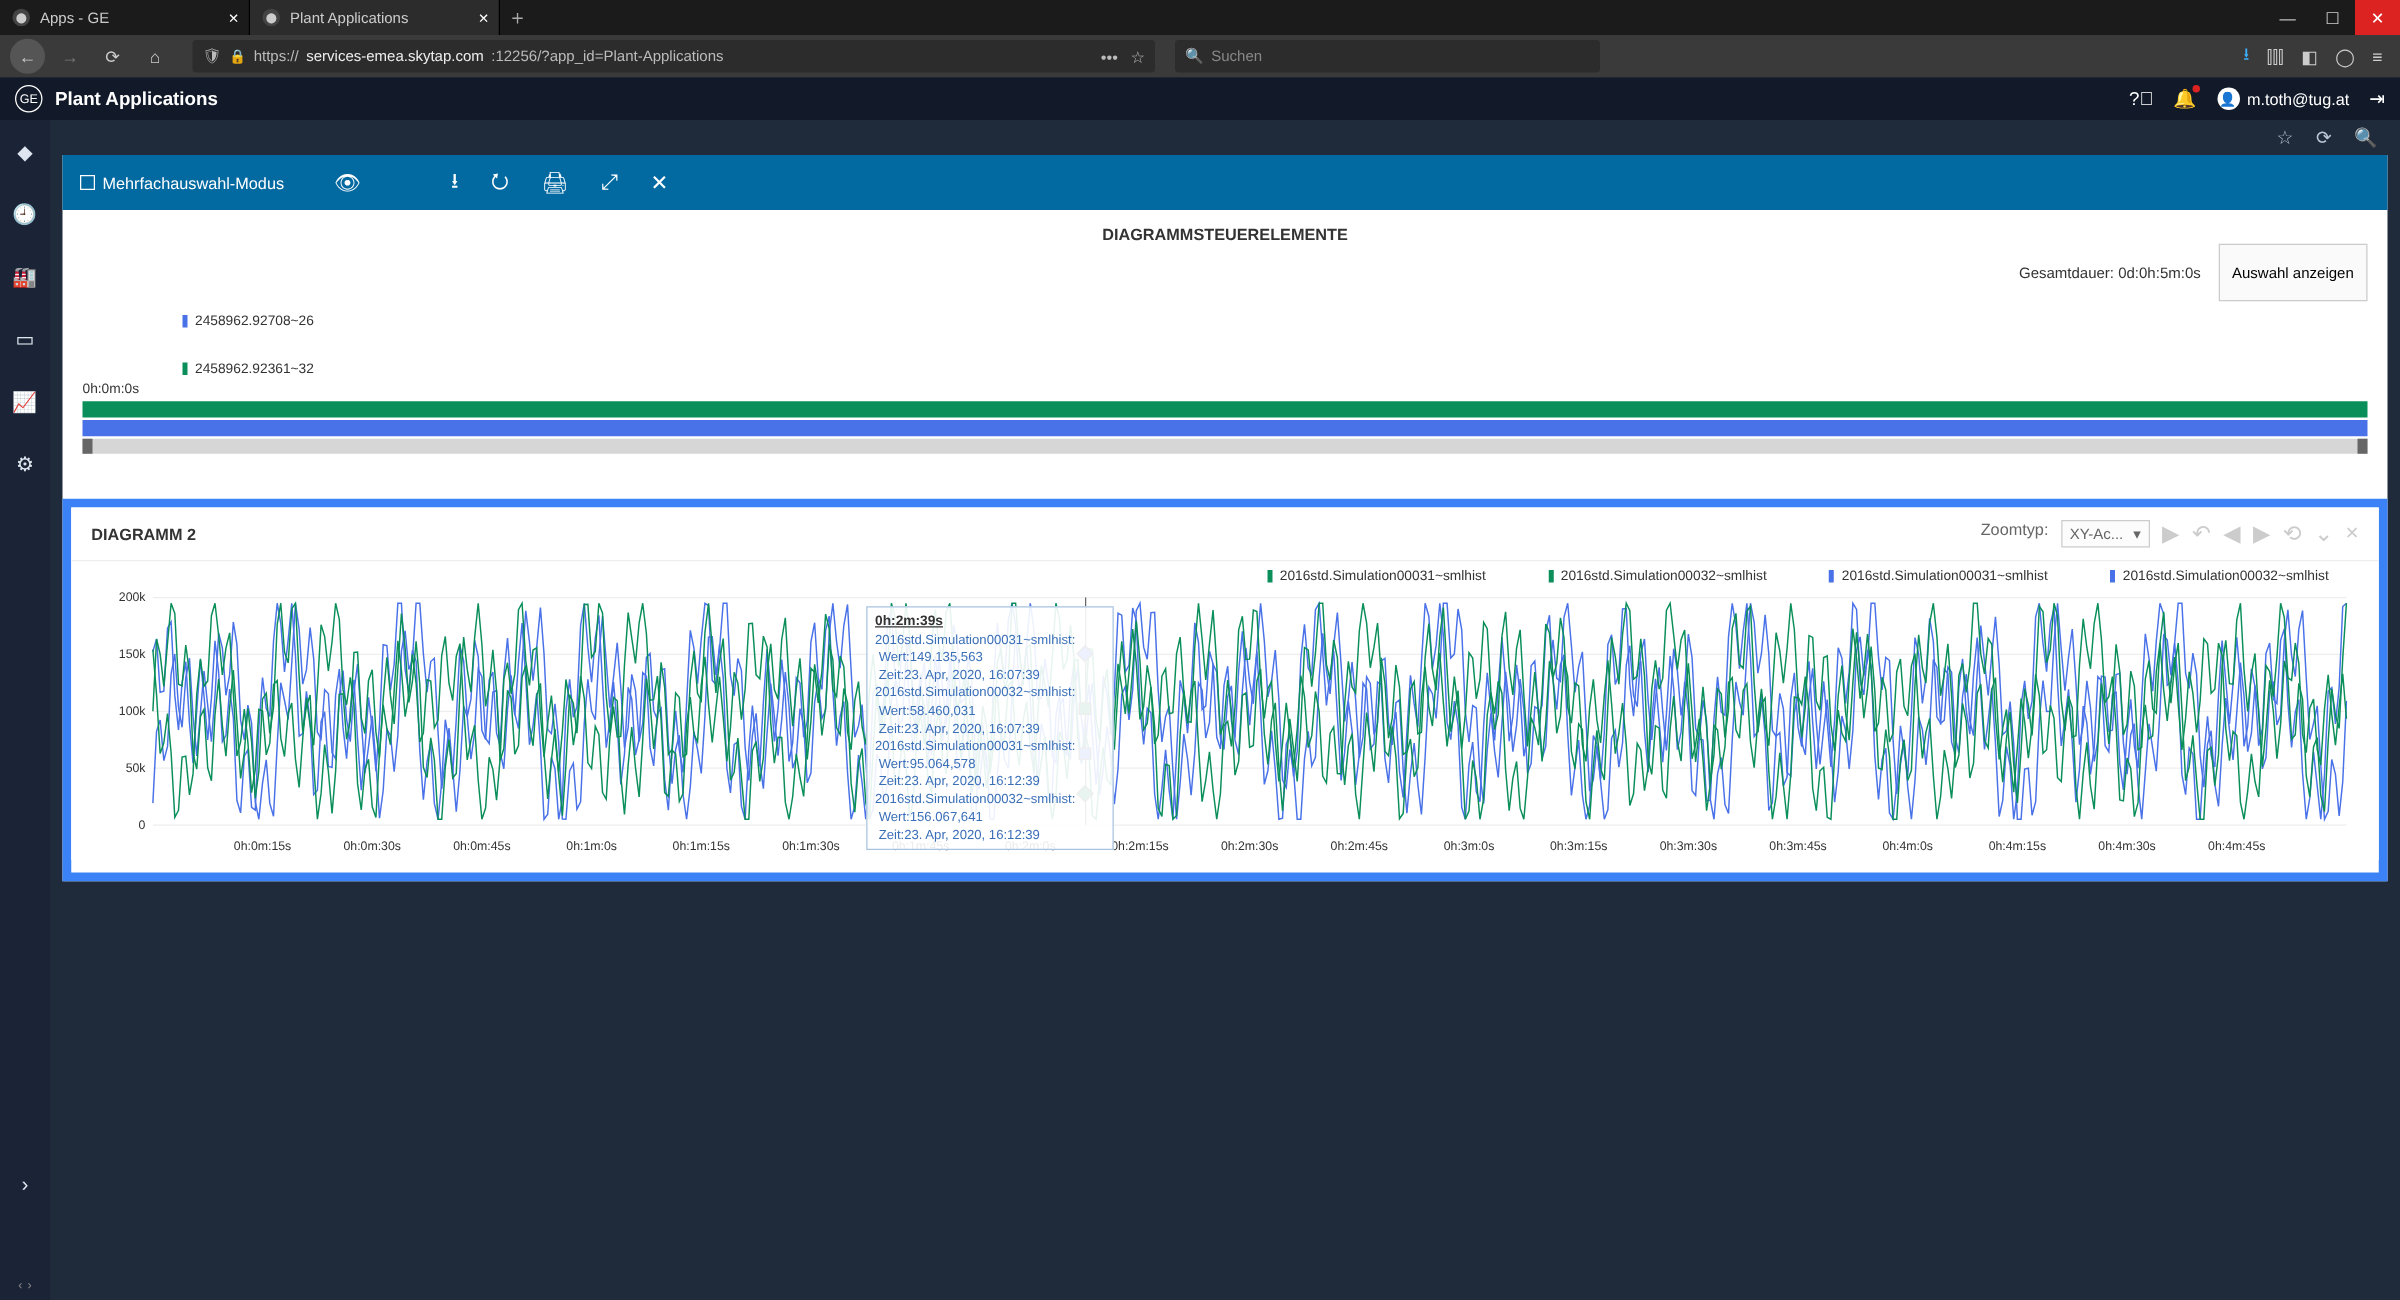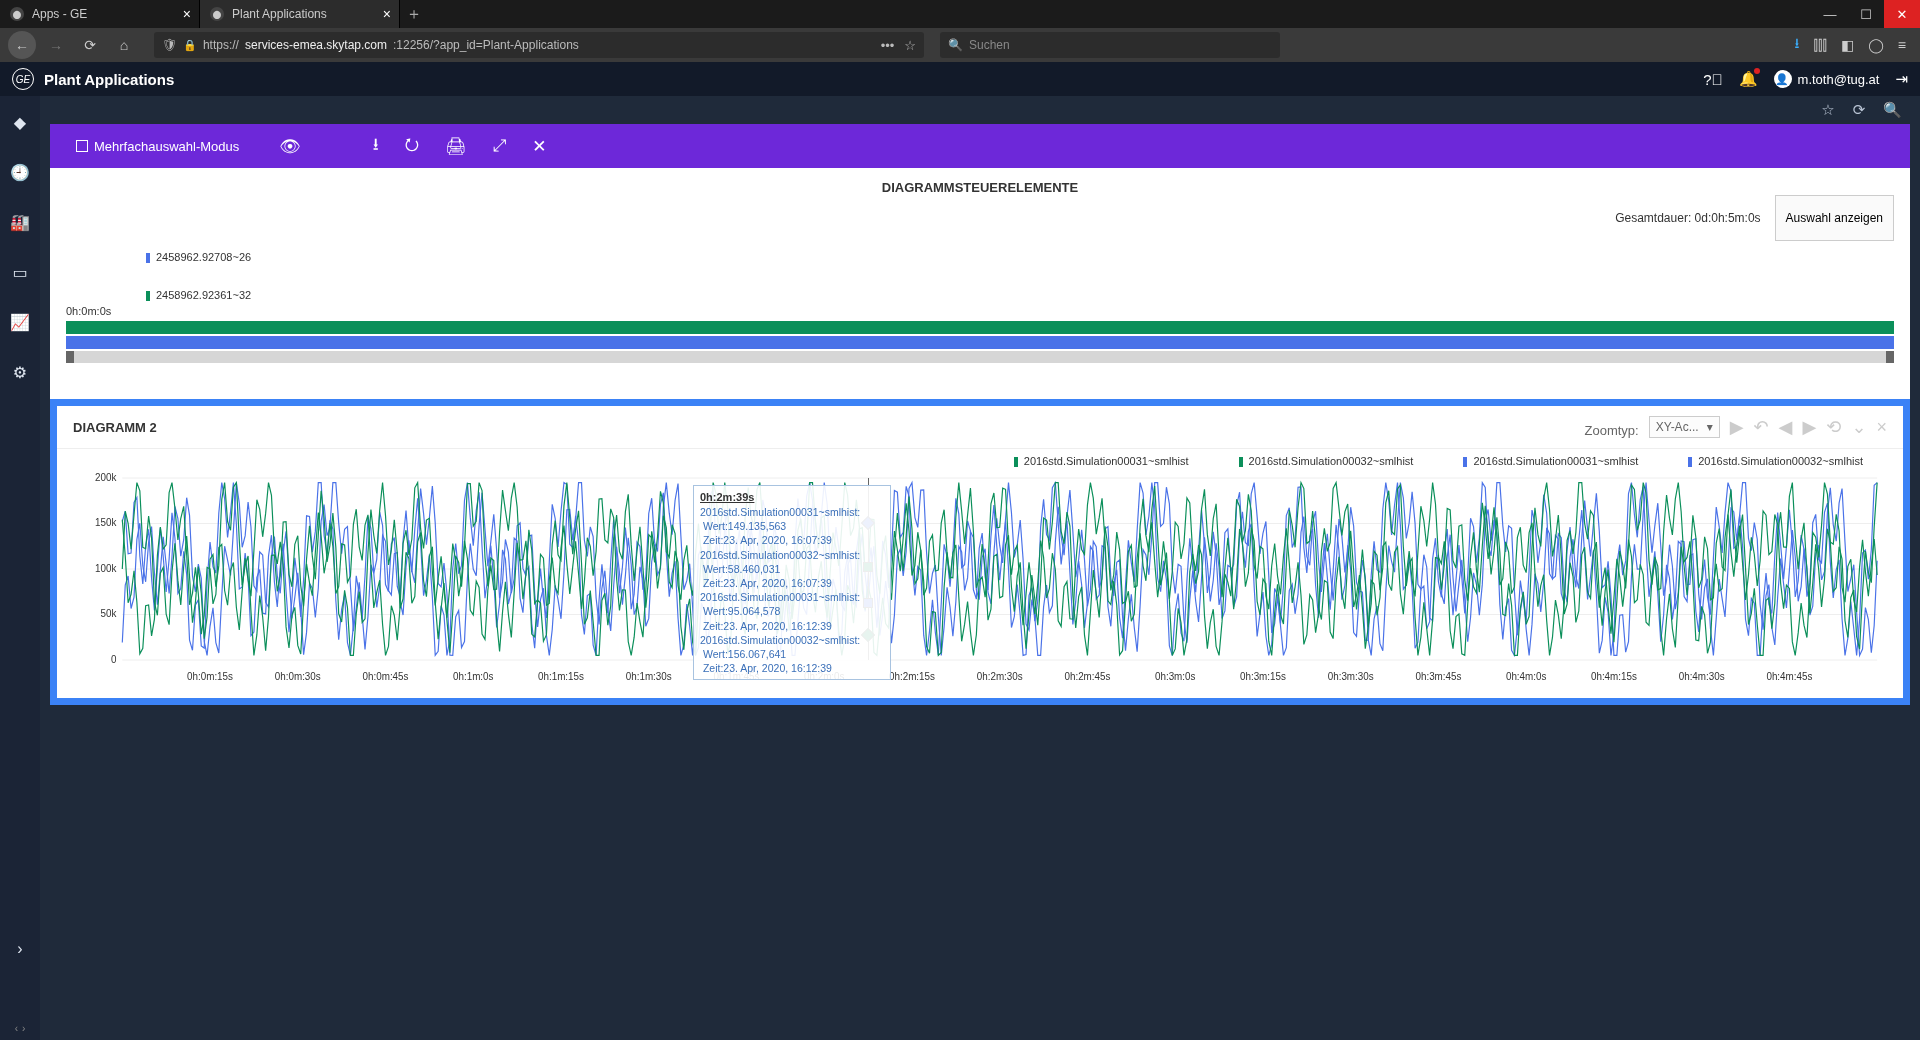--- a/index.html
+++ b/index.html
@@ -21,42 +21,42 @@
 .nav-btn.back { background: #555; border-radius: 50%; }
 .url-bar { flex: 0 0 auto; width: 770px; height: 26px; background: #2c2c2c; border-radius: 3px; display: flex; align-items: center; padding: 0 8px; font-size: 12px; color: #bbb; gap: 6px; margin-left: 10px; }
 .url-bar .lock { color: #c9a227; font-size: 11px; }
 .url-bar .highlight { color: #eee; }
 .url-actions { margin-left: auto; display: flex; gap: 10px; align-items: center; font-size: 13px; }
 .search-bar { flex: 0 0 auto; width: 340px; height: 26px; background: #2c2c2c; border-radius: 3px; display: flex; align-items: center; padding: 0 8px; font-size: 12px; color: #888; gap: 6px; margin-left: 10px; }
 .right-icons { margin-left: auto; display: flex; gap: 14px; align-items: center; padding-right: 6px; font-size: 14px; }
 
 
 .app-header { height: 34px; background: #121a29; display: flex; align-items: center; padding: 0 12px; color: #fff; }
-.app-header .logo { width: 22px; height: 22px; border: 1.5px solid #fff; border-radius: 50%; display: flex; align-items: center; justify-content: center; font-size: 10px; margin-right: 10px; font-style: italic; }
+.app-header .logo { width: 22px; height: 22px; border: 1.5px solid #fff; border-radius: 50%; display: flex; align-items: center; justify-content: center; font-size: 10px; margin-right: 10px; }
 .app-header .title { font-size: 15px; font-weight: 600; }
 .app-header-right { margin-left: auto; display: flex; align-items: center; gap: 16px; font-size: 15px; }
 .app-header-right .bell { position: relative; }
 .app-header-right .bell::after { content: ""; position: absolute; top: -2px; right: -2px; width: 6px; height: 6px; background: #d22; border-radius: 50%; }
 .user-chip { display: flex; align-items: center; gap: 6px; font-size: 13px; }
 .user-chip .avatar { width: 18px; height: 18px; background: #fff; color: #1b2436; border-radius: 50%; display: flex; align-items: center; justify-content: center; font-size: 11px; }
 
 
 .app-body { display: flex; height: calc(1040px - 28px - 34px - 34px); }
 .sidebar { width: 40px; background: #1b2436; display: flex; flex-direction: column; align-items: center; padding-top: 10px; gap: 18px; color: #dfe6f0; font-size: 16px; }
 .sidebar .side-icon { width: 32px; height: 32px; display: flex; align-items: center; justify-content: center; }
 .sidebar .expand { margin-top: auto; margin-bottom: 40px; font-size: 16px; }
 .sidebar .tiny-nav { font-size: 10px; color: #888; display: flex; gap: 4px; margin-bottom: 6px; }
 
 .main { flex: 1; background: #1f2a3a; display: flex; flex-direction: column; }
 .actionbar { height: 28px; background: #1f2a3a; display: flex; align-items: center; justify-content: flex-end; padding: 0 18px; gap: 18px; color: #b9c4d4; font-size: 15px; }
 
 .content { margin: 0 10px 10px 10px; background: #fff; }
 
 
-.chart-toolbar { height: 44px; background: #6d28d9; display: flex; align-items: center; padding: 0 16px; gap: 0; color: #fff; }
+.chart-toolbar { height: 44px; background: #0369a1; display: flex; align-items: center; padding: 0 4px; gap: 0; color: #fff; }
 .chk-row { display: flex; align-items: center; gap: 6px; font-size: 13px; padding: 0 10px; }
 .chk-box { width: 12px; height: 12px; border: 1.5px solid #fff; }
 .view-tabs { display: flex; margin-left: 4px; }
 .view-tab { padding: 6px 12px; background: #fff; color: #333; font-size: 13px; }
 .view-tab.active { background: #11a7e3; color: #fff; }
 .tb-icons { display: flex; gap: 26px; margin-left: 30px; font-size: 17px; color: #fff; align-items: center; }
 .tb-icon { cursor: pointer; }
 
 
 .panel1 { padding: 12px 16px 16px; }
@@ -75,21 +75,21 @@
 .scroll-track { height: 12px; background: #d6d6d6; margin-top: 2px; position: relative; }
 .scroll-track::before, .scroll-track::after { content: ""; position: absolute; top: 0; bottom: 0; width: 8px; background: #666; }
 .scroll-track::before { left: 0; }
 .scroll-track::after { right: 0; }
 
 
 .panel2-wrap { border: 7px solid #3b82f6; margin-top: 20px; }
 .panel2 { background: #fff; }
 .panel2-head { display: flex; align-items: center; padding: 10px 16px; border-bottom: 1px solid #eee; }
 .panel2-title { font-size: 13px; font-weight: 700; }
-.panel2-right { margin-left: auto; display: flex; align-items: flex-end; gap: 10px; font-size: 13px; color: #666; }
+.panel2-right { margin-left: auto; display: flex; align-items: flex-start; gap: 10px; font-size: 13px; color: #666; }
 .dropdown { border: 1px solid #ccc; padding: 3px 6px; display: flex; align-items: center; gap: 8px; background: #fcfcfc; font-size: 12px; }
 .disabled { color: #ccc; font-size: 18px; }
 .p2-legend { display: flex; justify-content: flex-end; gap: 50px; padding: 6px 40px 0; font-size: 11px; color: #333; }
 .p2-legend span::before { content: ""; display: inline-block; width: 4px; height: 10px; margin-right: 6px; vertical-align: middle; }
 .p2-legend .lg::before { background: #0b8f5a; }
 .p2-legend .lb::before { background: #4a72e8; }
 .chart-area { position: relative; height: 215px; margin: 6px 16px 10px 16px; }
 .chart-svg { width: 100%; height: 100%; }
 .y-tick { font-size: 10px; fill: #333; }
 .x-tick { font-size: 10px; fill: #333; text-anchor: middle; }

